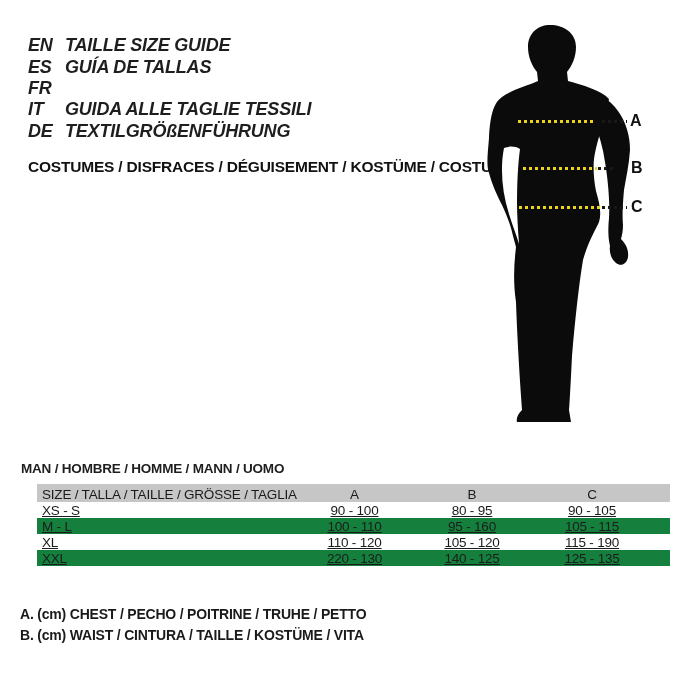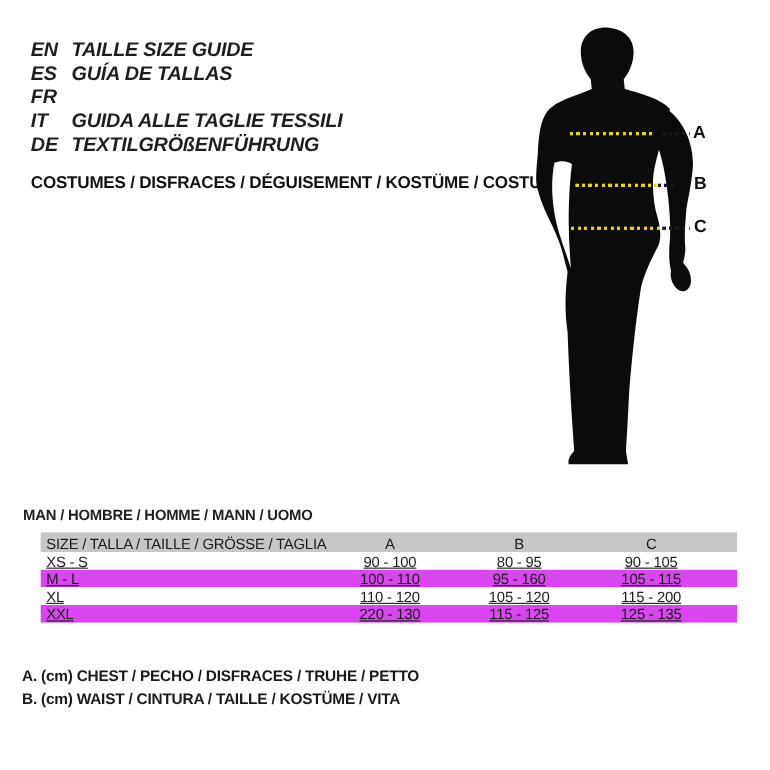--- a/index.html
+++ b/index.html
@@ -29,21 +29,21 @@
   .dC-y{left:519px;top:206px;width:81px;}
   .dC-k{left:602px;top:206px;width:25px;}
   .lC{left:631px;top:199px;}
   
   .section-title{position:absolute;left:21px;top:461px;font-size:13.5px;font-weight:bold;white-space:nowrap;color:#1e1e1e;}
   
   .size-table{position:absolute;left:22px;top:484px;width:648px;font-size:13.5px;}
   .t-row{display:flex;align-items:flex-end;box-sizing:border-box;padding-right:33px;margin-left:15px;}
   .t-head{height:18px;background:#c6c6c6;}
   .t-data{height:16px;background:#ffffff;text-decoration:underline;}
-  .t-stripe{background:#d946ef;}
+  .t-stripe{background:#15803d;}
   .c-label{flex:0 0 260px;padding-left:5px;box-sizing:border-box;white-space:nowrap;}
   .c-a{flex:0 0 115px;text-align:center;}
   .c-b{flex:0 0 120px;text-align:center;}
   .c-c{flex:0 0 120px;text-align:center;}
   
   .legend{position:absolute;left:20px;top:603px;}
   .legend-row{height:21.5px;display:flex;align-items:center;font-size:14px;font-weight:bold;white-space:nowrap;color:#1a1a1a;}
 </style>
 </head>
 <body>
@@ -126,28 +126,28 @@
     <div class="t-row t-data t-stripe">
       <span class="c-label">M - L</span>
       <span class="c-a">100 - 110</span>
       <span class="c-b">95 - 160</span>
       <span class="c-c">105 - 115</span>
     </div>
     <div class="t-row t-data">
       <span class="c-label">XL</span>
       <span class="c-a">110 - 120</span>
       <span class="c-b">105 - 120</span>
-      <span class="c-c">115 - 200</span>
+      <span class="c-c">115 - 190</span>
     </div>
     <div class="t-row t-data t-stripe">
       <span class="c-label">XXL</span>
       <span class="c-a">220 - 130</span>
-      <span class="c-b">115 - 125</span>
+      <span class="c-b">140 - 125</span>
       <span class="c-c">125 - 135</span>
     </div>
   </div>
 
   <div class="legend">
-    <div class="legend-row">A. (cm) CHEST / PECHO / DISFRACES / TRUHE / PETTO</div>
+    <div class="legend-row">A. (cm) CHEST / PECHO / POITRINE / TRUHE / PETTO</div>
     <div class="legend-row">B. (cm) WAIST / CINTURA / TAILLE / KOSTÜME / VITA</div>
   </div>
 
 </div>
 
 </body></html>

